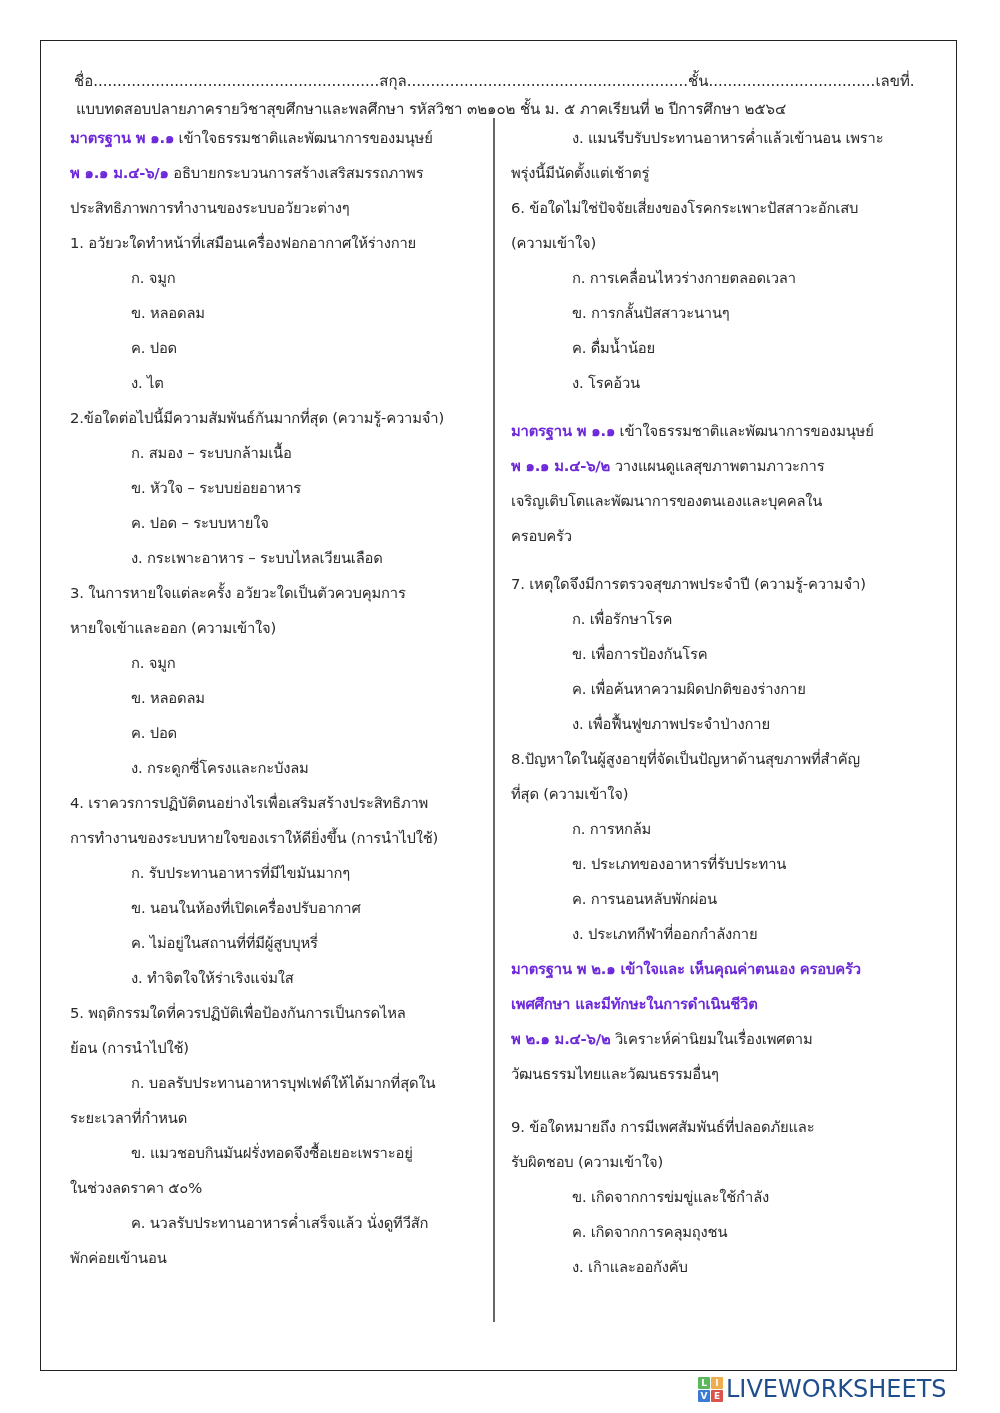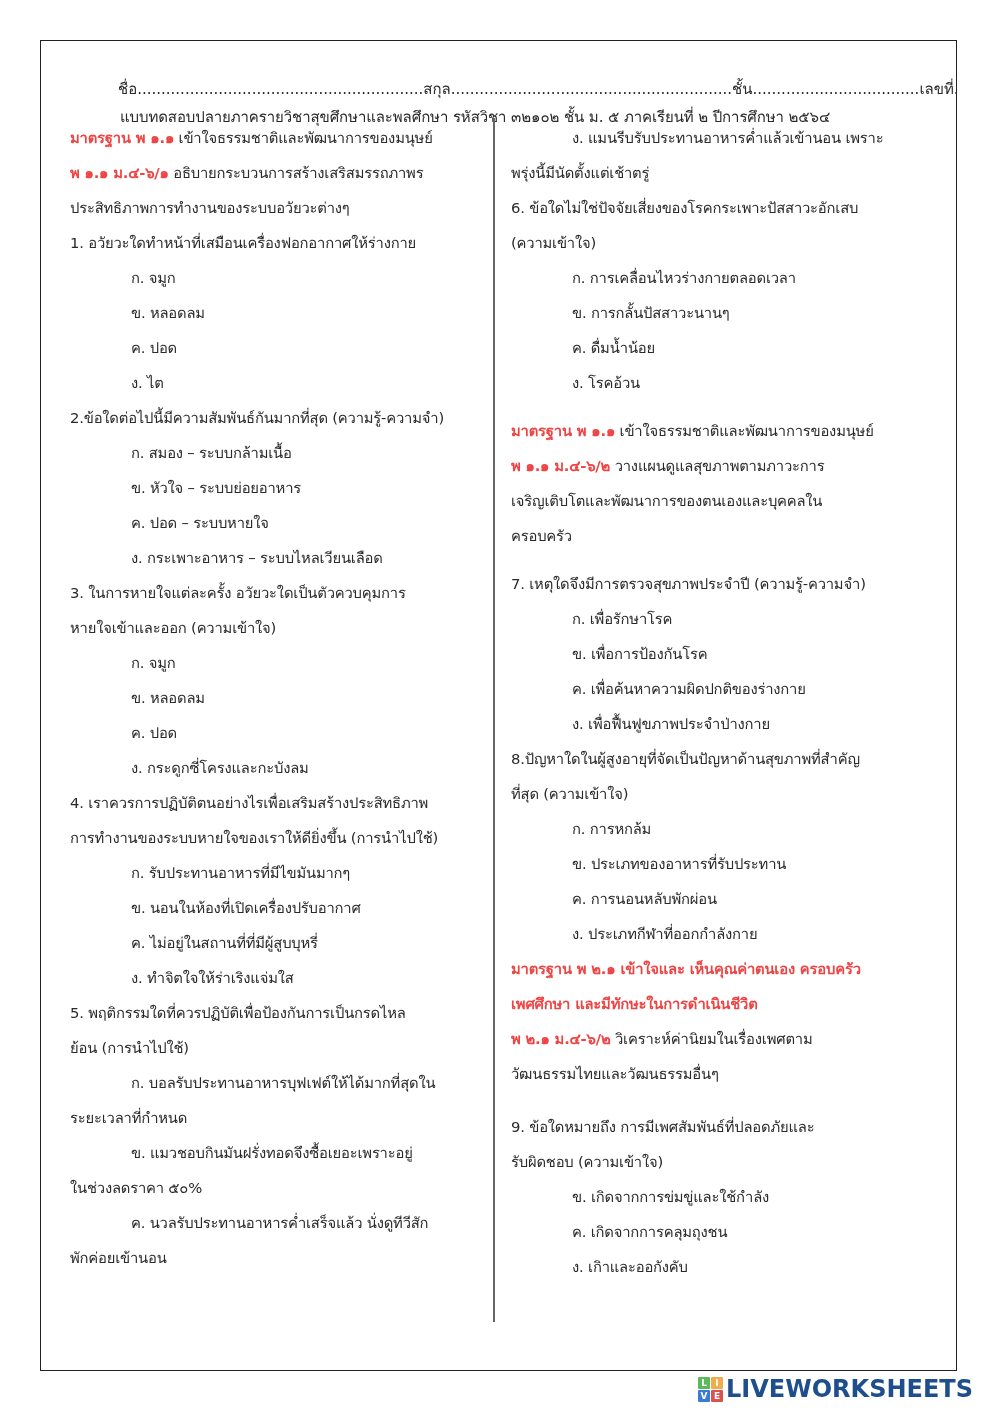--- a/index.html
+++ b/index.html
@@ -1,38 +1,38 @@
 <!DOCTYPE html>
 <html><head>
   <meta charset="utf-8">
   <style>
     html, body { margin: 0; padding: 0; background: #ffffff; }
     body { width: 1000px; height: 1413px; position: relative; overflow: hidden;
            font-family: "DejaVu Sans", "Liberation Sans", sans-serif; color: #2a2a2a; }
     .page-border { position: absolute; left: 40px; top: 40px; width: 917px; height: 1331px;
                    border: 1px solid #222; box-sizing: border-box; }
-    .header { position: absolute; left: 74px; top: 76px; width: 842px; font-size: 15px; margin-left: 44px; }
+    .header { position: absolute; left: 74px; top: 68px; width: 842px; font-size: 15px; }
     .header .fields { display: flex; white-space: nowrap; overflow: hidden; height: 26px; line-height: 26px; }
     .header .field { display: flex; }
     .header .dots { overflow: hidden; white-space: nowrap; }
     .header .subtitle { height: 30px; line-height: 30px; font-size: 15px; margin-left: 2px; white-space: nowrap; letter-spacing: -0.1px; }
     .col { position: absolute; top: 120px; font-size: 14.8px; }
     .col-left { left: 70px; width: 420px; }
     .col-right { left: 499px; width: 430px; margin-left: 12px; }
     .divider { position: absolute; left: 493px; top: 118px; width: 2px; height: 1204px; background: #666; }
     .line { height: 35px; line-height: 35px; white-space: nowrap; letter-spacing: -0.2px; }
     .opt { padding-left: 61px; }
-    .bold { font-weight: bold; color: #ef4444; }
+    .bold { font-weight: bold; color: #6d28d9; }
     .gap { height: 13px; }
     .gap2 { height: 18px; }
     .logo { position: absolute; left: 698px; top: 1376px; display: flex; align-items: center; }
     .tiles { display: grid; grid-template-columns: 12px 12px; grid-template-rows: 12px 12px; gap: 1px; margin-right: 3px; }
     .tile { color: #fff; font-size: 9px; font-weight: bold; text-align: center; line-height: 12px;
             font-family: "DejaVu Sans", sans-serif; border-radius: 1px; }
-    .logo-text { font-family: "DejaVu Sans", sans-serif; font-weight: bold; font-size: 24px;
+    .logo-text { font-family: "DejaVu Sans", sans-serif; font-weight: normal; font-size: 24px;
                  color: #1f4e8c; letter-spacing: 0px; line-height: 26px; }
   </style>
 </head>
 <body>
 
 <div class="page-border"></div>
 
 <div class="header">
   <div class="fields">
     <div class="field">

